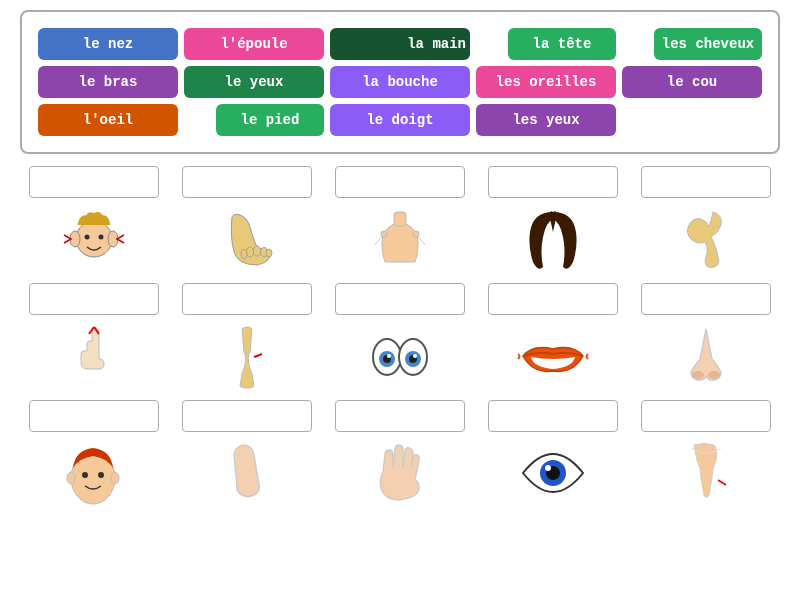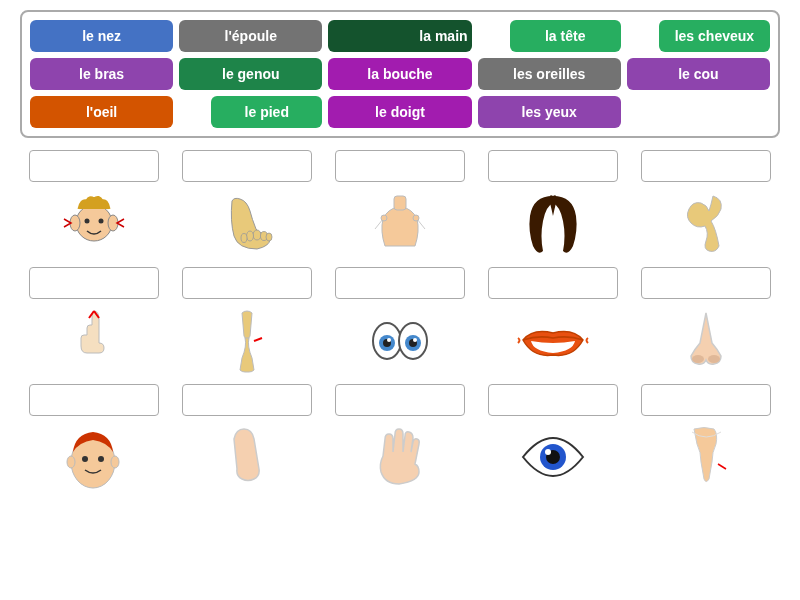--- a/index.html
+++ b/index.html
@@ -12,46 +12,47 @@
       display: flex;
       flex-direction: column;
       align-items: center;
       padding: 10px;
     }
 
     
     .word-bank {
       border: 2px solid #aaa;
       border-radius: 8px;
-      padding: 8px;
+      padding: 16px;
       display: grid;
       grid-template-columns: repeat(5, 1fr);
       gap: 6px;
       width: 760px;
       margin-bottom: 12px;
+      font-family: Liberation Mono, monospace;
     }
 
     .word-tile {
       border-radius: 6px;
       color: #fff;
       font-weight: bold;
       font-size: 14px;
       text-align: center;
       padding: 8px 4px;
       cursor: pointer;
     }
 
     
     .c-blue    { background: #4472c4; }
-    .c-red     { background: #737373; }
+    .c-red     { background: #ec4899; }
     .c-orange  { background: #14532d; text-align: right; }
     .c-green   { background: #27ae60; margin-left: 32px; }
     .c-purple  { background: #8e44ad; }
     .c-dkgreen { background: #1e8449; }
-    .c-dkblue  { background: #a21caf; }
+    .c-dkblue  { background: #8b5cf6; }
     .c-dkorange{ background: #d35400; }
 
     
     .match-grid {
       display: grid;
       grid-template-columns: repeat(5, 1fr);
       gap: 6px;
       width: 760px;
     }
 
@@ -81,21 +82,21 @@
 </head>
 <body>
 
 <div class="word-bank" id="wordBankContainer">
     <div class="word-tile c-blue">le nez</div>
     <div class="word-tile c-red">l'époule</div>
     <div class="word-tile c-orange">la main</div>
     <div class="word-tile c-green">la tête</div>
     <div class="word-tile c-green">les cheveux</div>
     <div class="word-tile c-purple">le bras</div>
-    <div class="word-tile c-dkgreen">le genou</div>
+    <div class="word-tile c-dkgreen">le yeux</div>
     <div class="word-tile c-dkblue">la bouche</div>
     <div class="word-tile c-red">les oreilles</div>
     <div class="word-tile c-purple">le cou</div>
     <div class="word-tile c-dkorange">l'oeil</div>
     <div class="word-tile c-green">le pied</div>
     <div class="word-tile c-dkblue">le doigt</div>
     <div class="word-tile c-purple">les yeux</div>
   </div>
 
 <div class="match-grid" id="matchGrid">

